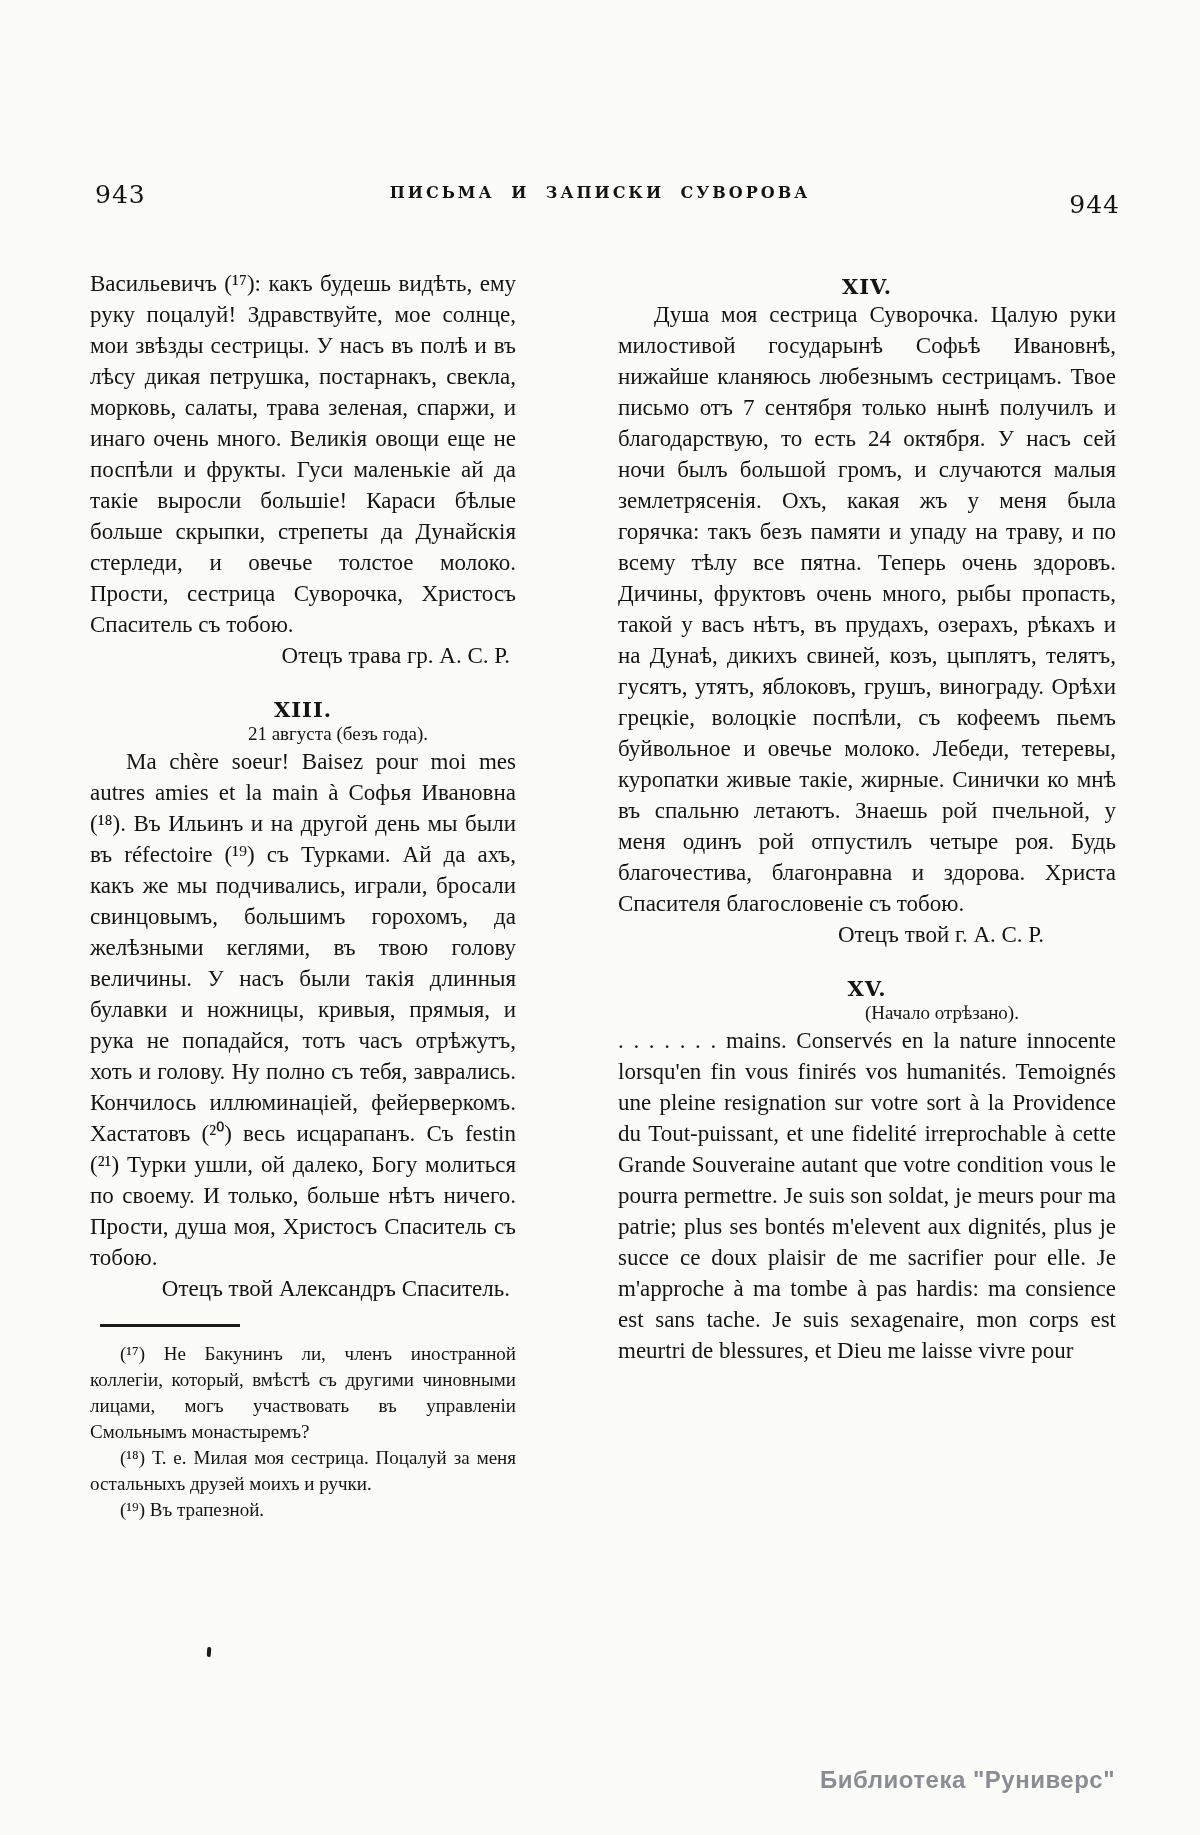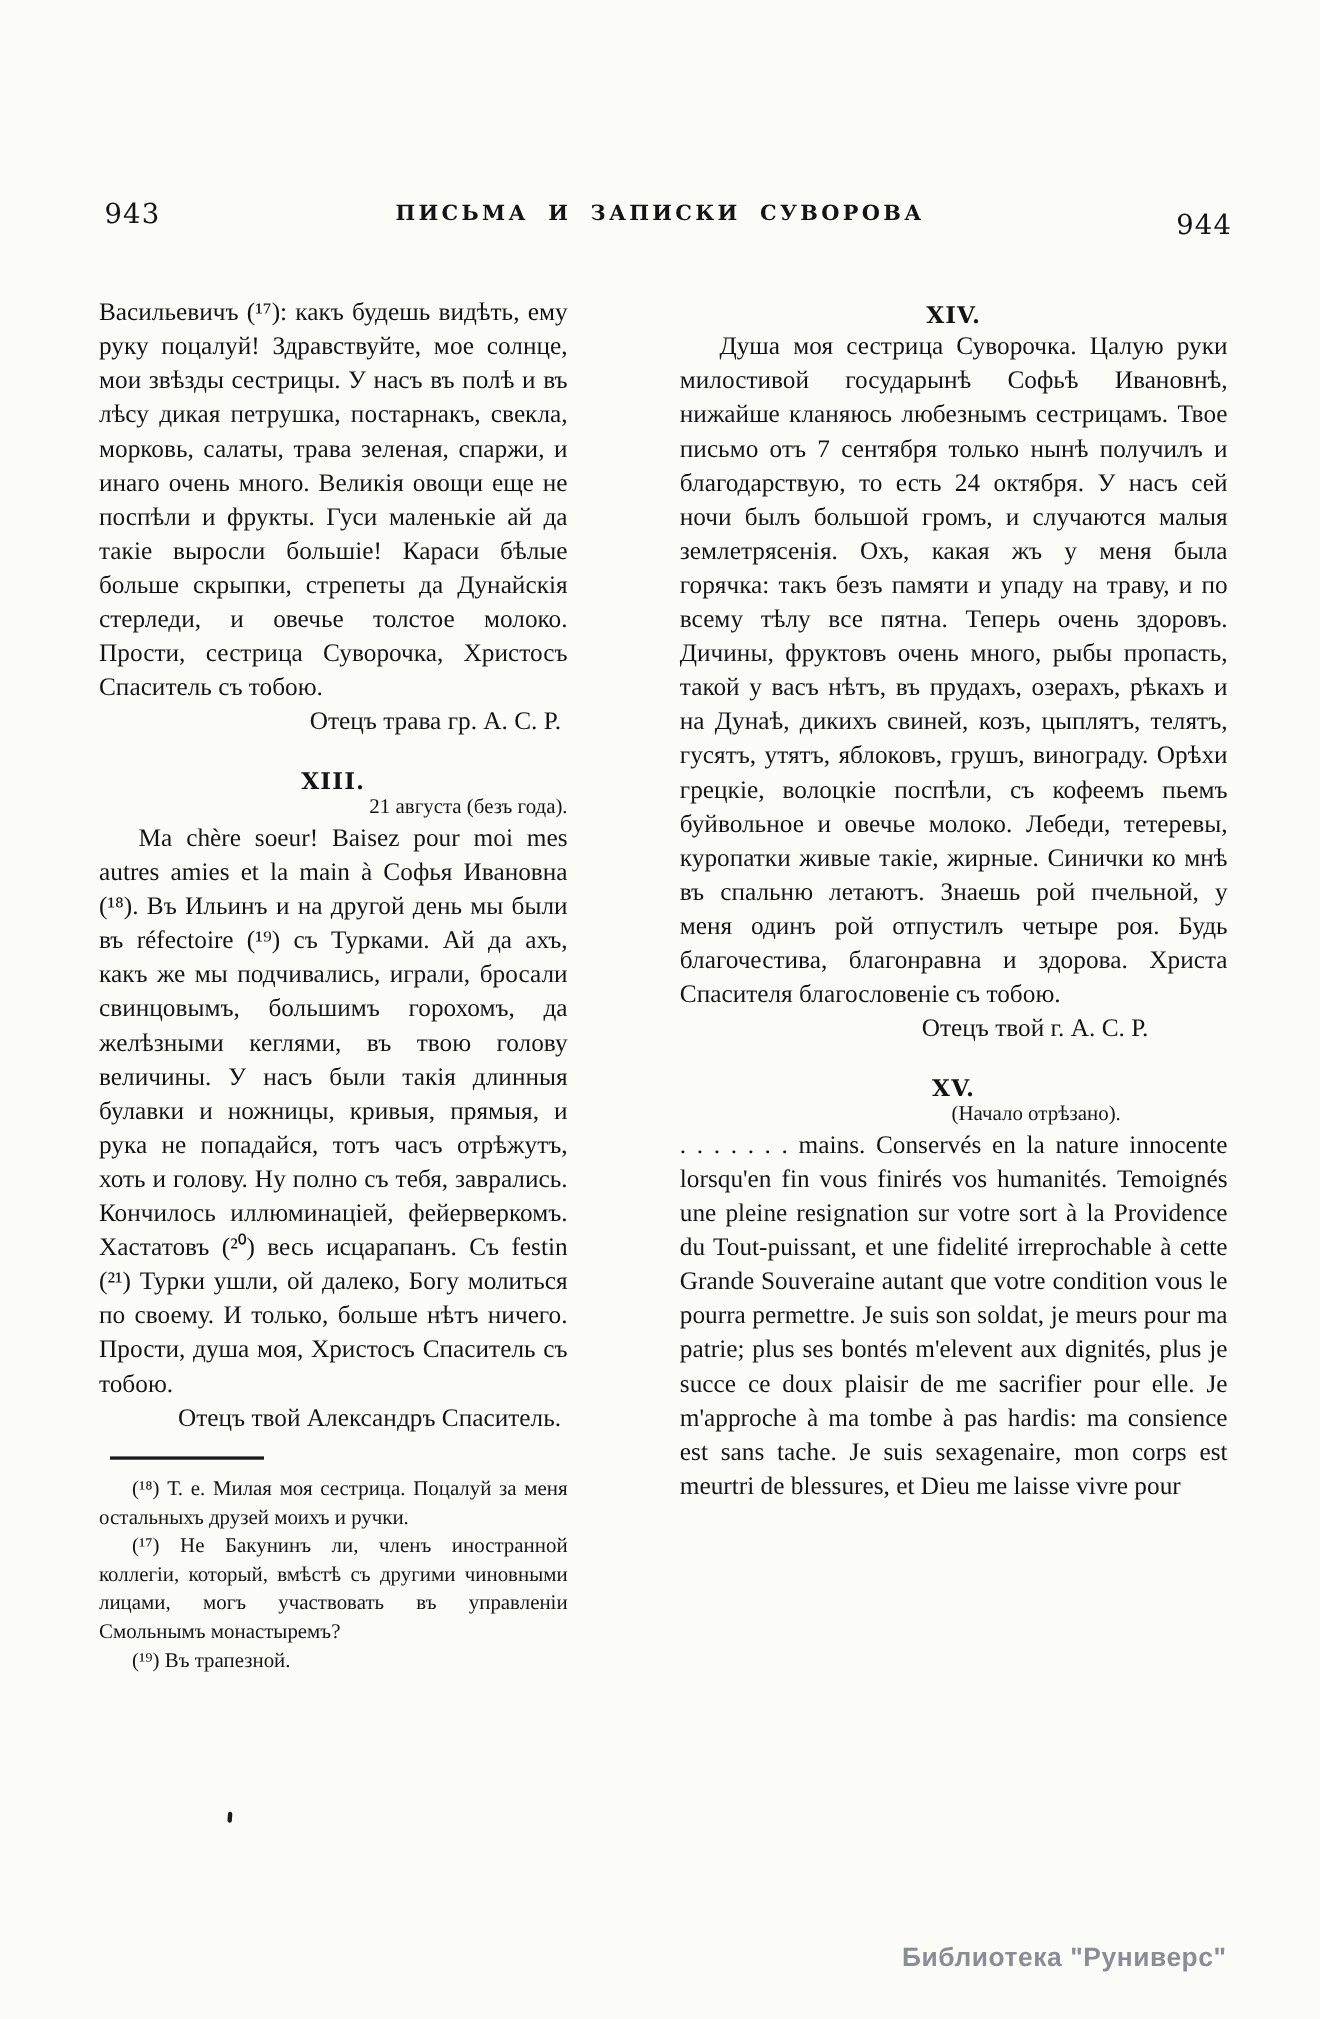--- a/index.html
+++ b/index.html
@@ -34,21 +34,21 @@
     letter-spacing: 1px;
   }
   .pagenum.left  { left: 95px; }
   .pagenum.right { right: 80px; margin-top: 10px; }
   .running-title {
     position: absolute;
     top: 3px;
     left: 0;
     width: 100%;
     text-align: center;
-    font-size: 19px;
+    font-size: 16px;
     font-weight: bold;
     letter-spacing: 3px;
     word-spacing: 8px;
   }
   
   .col {
     position: absolute;
     top: 268px;
   }
   .col-left  { left: 90px;  width: 426px; }
@@ -79,21 +79,21 @@
     text-align: center;
     margin: 26px 0 0 0;
     letter-spacing: 1px;
   }
   .dateline {
     font-size: 19px;
     line-height: 24px;
     text-align: center;
     margin-top: 24px;
   }
-  .dateline.shift-right-small { padding-left: 70px; text-align: right; }
+  .dateline.shift-right-small { padding-left: 70px; }
   .dateline.shift-right-big   { padding-left: 150px; }
 
   .spaced-top       { margin-top: 14px; }
   .spaced-top-large { margin-top: 20px; }
 
   
   .footnote-rule {
     width: 140px;
     height: 3px;
     background: #1a1a1a;
@@ -142,22 +142,22 @@
     <p class="body noindent">Васильевичъ (¹⁷): какъ будешь видѣть, ему руку поцалуй! Здравствуйте, мое солнце, мои звѣзды сестрицы. У насъ въ полѣ и въ лѣсу дикая петрушка, постарнакъ, свекла, морковь, салаты, трава зеленая, спаржи, и инаго очень много. Великія овощи еще не поспѣли и фрукты. Гуси маленькіе ай да такіе выросли большіе! Караси бѣлые больше скрыпки, стрепеты да Дунайскія стерледи, и овечье толстое молоко. Прости, сестрица Суворочка, Христосъ Спаситель съ тобою.</p>
     <p class="signature">Отецъ трава гр. А. С. Р.</p>
 
     <h2 class="letter-heading">XIII.</h2>
     <p class="dateline shift-right-small">21 августа (безъ года).</p>
     <p class="body spaced-top">Ma chère soeur! Baisez pour moi mes autres amies et la main à Софья Ивановна (¹⁸). Въ Ильинъ и на другой день мы были въ réfectoire (¹⁹) съ Турками. Ай да ахъ, какъ же мы подчивались, играли, бросали свинцовымъ, большимъ горохомъ, да желѣзными кеглями, въ твою голову величины. У насъ были такія длинныя булавки и ножницы, кривыя, прямыя, и рука не попадайся, тотъ часъ отрѣжутъ, хоть и голову. Ну полно съ тебя, заврались. Кончилось иллюминаціей, фейерверкомъ. Хастатовъ (²⁰) весь исцарапанъ. Съ festin (²¹) Турки ушли, ой далеко, Богу молиться по своему. И только, больше нѣтъ ничего. Прости, душа моя, Христосъ Спаситель съ тобою.</p>
     <p class="signature">Отецъ твой Александръ Спаситель.</p>
 
     <div class="footnote-rule"></div>
     <div class="footnotes">
+      <p>(¹⁷) Не Бакунинъ ли, членъ иностранной коллегіи, который, вмѣстѣ съ другими чиновными лицами, могъ участвовать въ управленіи Смольнымъ монастыремъ?</p>
       <p>(¹⁸) Т. е. Милая моя сестрица. Поцалуй за меня остальныхъ друзей моихъ и ручки.</p>
-      <p>(¹⁷) Не Бакунинъ ли, членъ иностранной коллегіи, который, вмѣстѣ съ другими чиновными лицами, могъ участвовать въ управленіи Смольнымъ монастыремъ?</p>
       <p>(¹⁹) Въ трапезной.</p>
 
     </div>
   </div>
 
   <div class="col col-right">
     <h2 class="letter-heading" style="margin-top:6px;">XIV.</h2>
     <p class="body spaced-top-large">Душа моя сестрица Суворочка. Цалую руки милостивой государынѣ Софьѣ Ивановнѣ, нижайше кланяюсь любезнымъ сестрицамъ. Твое письмо отъ 7 сентября только нынѣ получилъ и благодарствую, то есть 24 октября. У насъ сей ночи былъ большой громъ, и случаются малыя землетрясенія. Охъ, какая жъ у меня была горячка: такъ безъ памяти и упаду на траву, и по всему тѣлу все пятна. Теперь очень здоровъ. Дичины, фруктовъ очень много, рыбы пропасть, такой у васъ нѣтъ, въ прудахъ, озерахъ, рѣкахъ и на Дунаѣ, дикихъ свиней, козъ, цыплятъ, телятъ, гусятъ, утятъ, яблоковъ, грушъ, винограду. Орѣхи грецкіе, волоцкіе поспѣли, съ кофеемъ пьемъ буйвольное и овечье молоко. Лебеди, тетеревы, куропатки живые такіе, жирные. Синички ко мнѣ въ спальню летаютъ. Знаешь рой пчельной, у меня одинъ рой отпустилъ четыре роя. Будь благочестива, благонравна и здорова. Христа Спасителя благословеніе съ тобою.</p>
     <p class="signature inset">Отецъ твой г. А. С. Р.</p>
 

